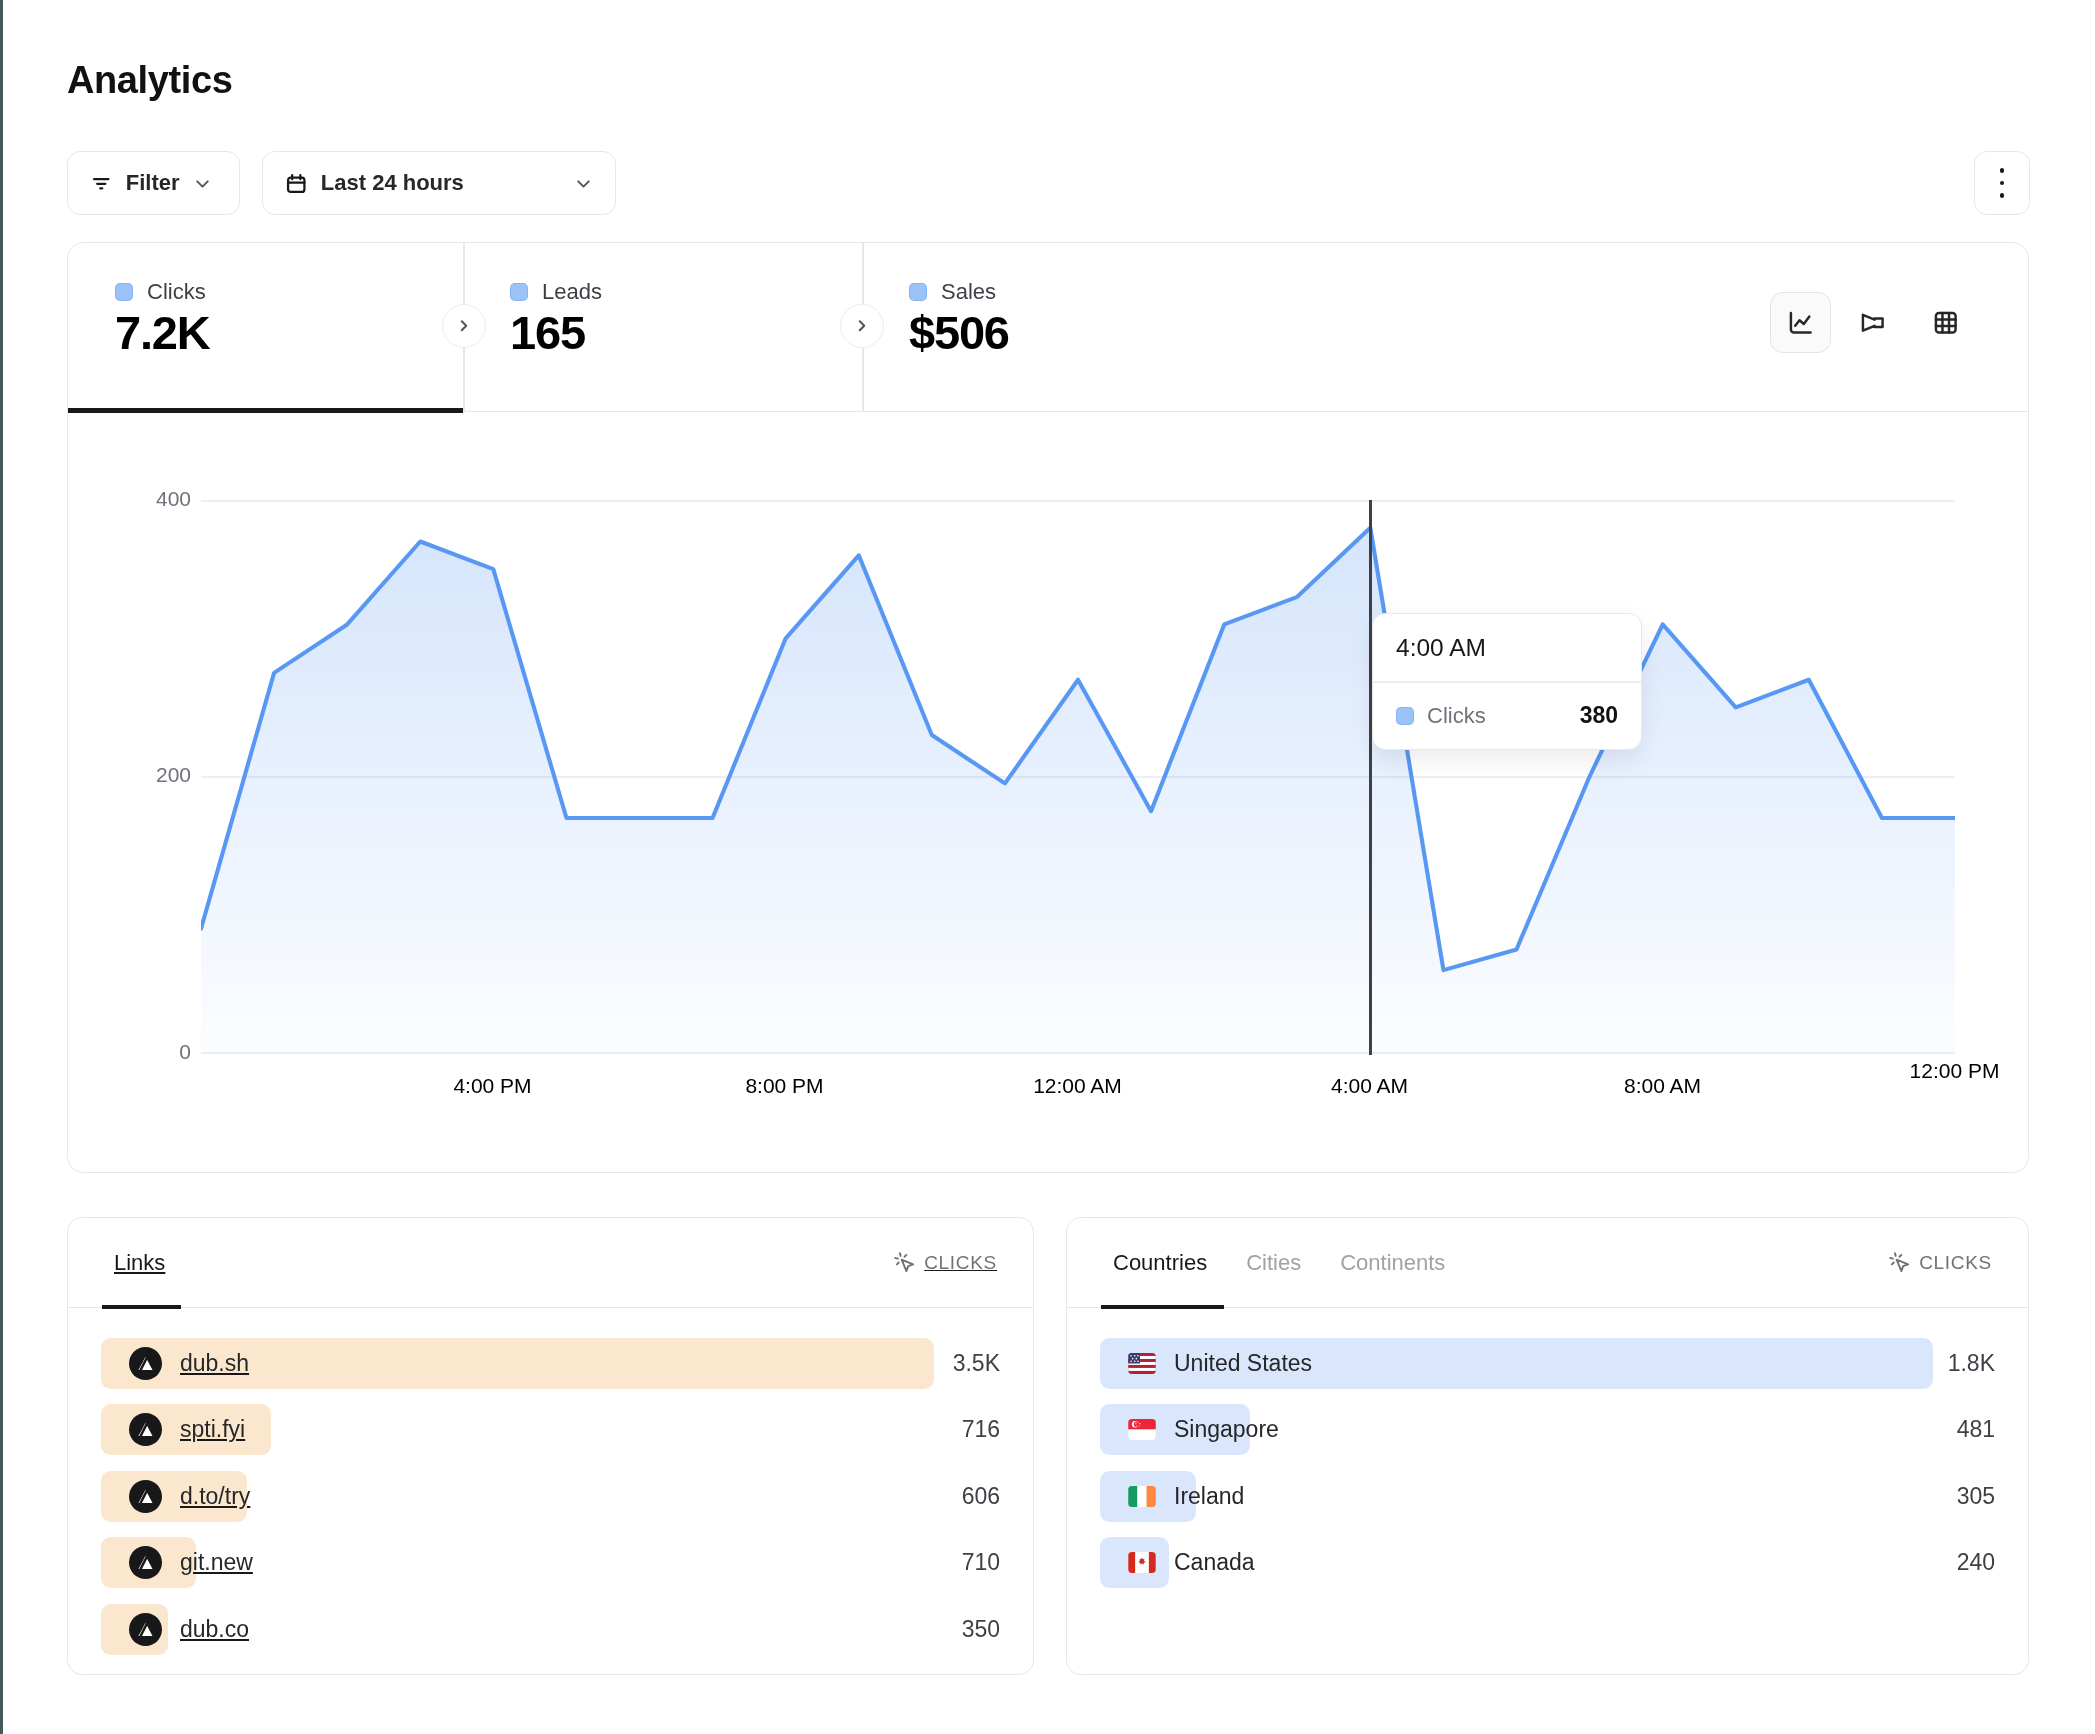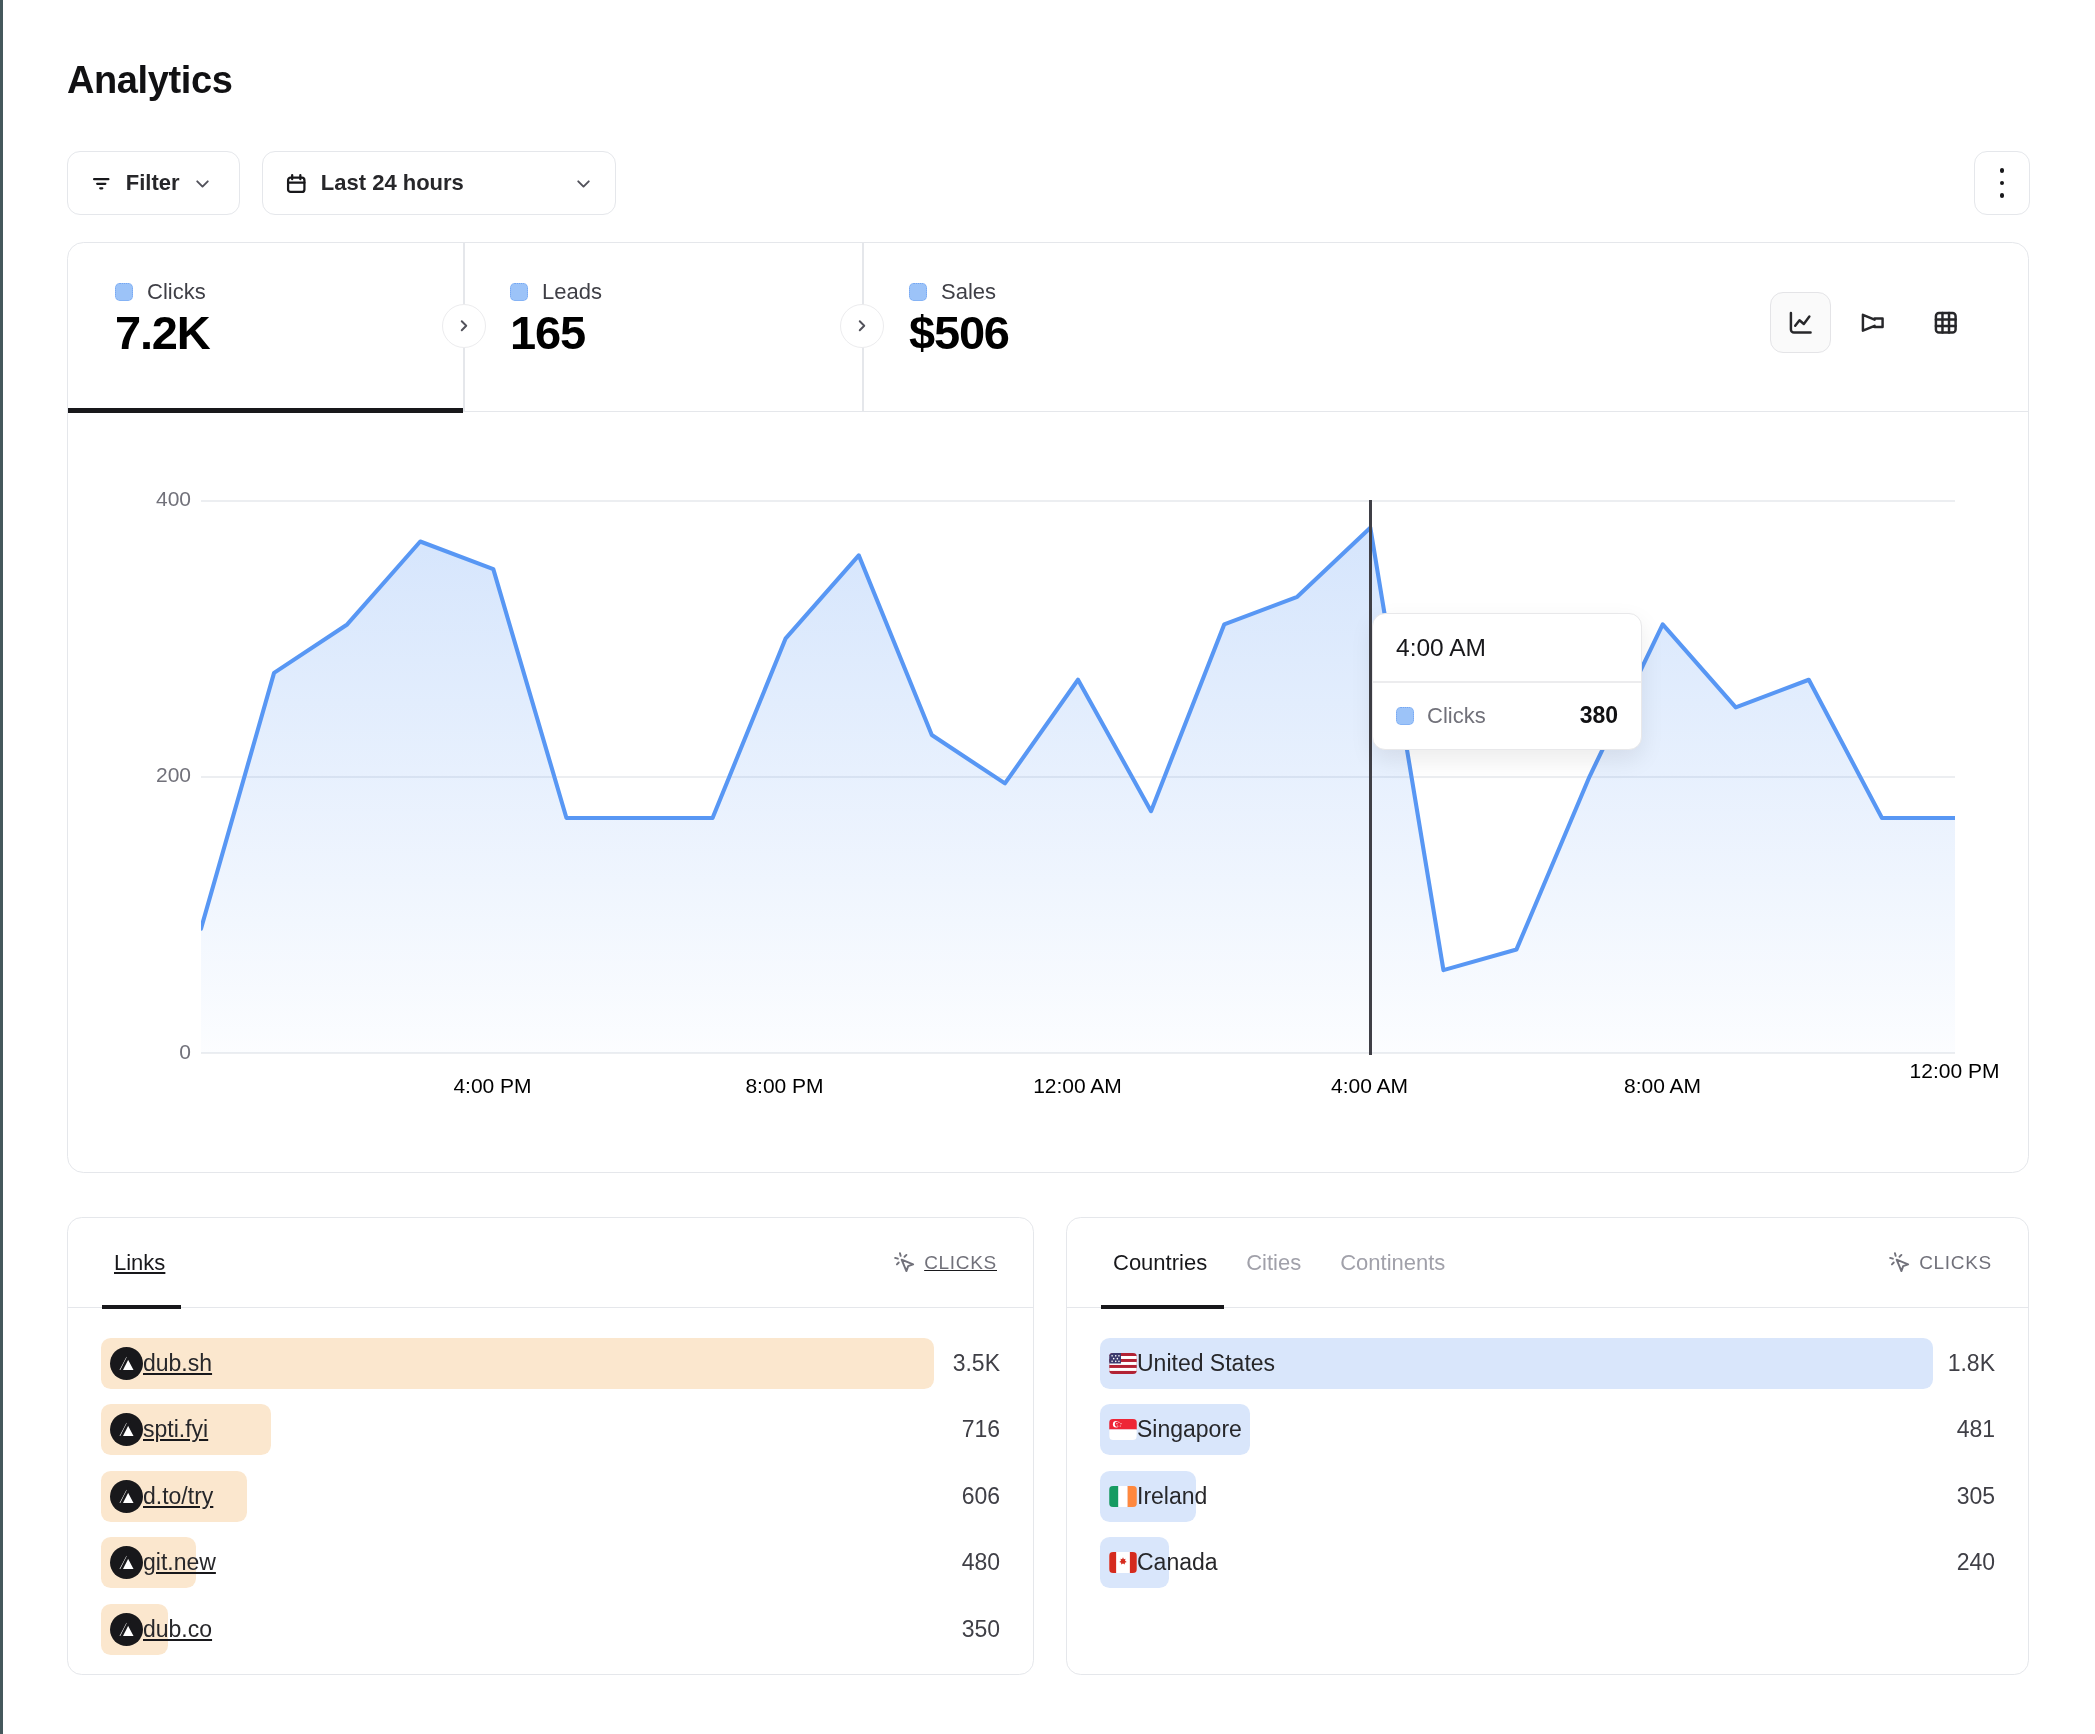--- a/index.html
+++ b/index.html
@@ -72,21 +72,21 @@
   .list-header { position:relative; height:90px; border-bottom:1.6px solid #e5e7eb; display:flex; align-items:center; padding:0 36px 0 46px; }
   .list-tabs { display:flex; gap:39px; }
   .list-tab { font-size:22px; font-weight:500; color:#a1a1aa; cursor:pointer; }
   .list-tab.active { color:#18181b; }
   .tab-underline { position:absolute; left:34px; bottom:-1.6px; height:4.1px; background:#18181b; }
   .metric-head { margin-left:auto; display:flex; align-items:center; gap:8.2px; cursor:pointer; }
   .metric-label { font-size:19px; font-weight:500; letter-spacing:0.7px; color:#71717a; }
   .rows { padding-top:29.5px; }
   .row { position:relative; height:51px; margin:0 33px 15.5px 33px; cursor:pointer; }
   .row-bar { position:absolute; left:0; top:0; height:51px; border-radius:9.8px; }
-  .row-content { position:relative; z-index:1; height:100%; display:flex; align-items:center; padding-left:9px; }
+  .row-content { position:relative; z-index:1; height:100%; display:flex; align-items:center; gap:18px; padding-left:28px; }
   .row-label { font-size:23px; color:#27272a; }
   .row-value { position:absolute; z-index:1; right:0; top:0; height:100%; display:flex; align-items:center; font-size:23px; color:#3f3f46; }
   .flag-wrap { width:28px; height:21px; border-radius:4.1px; overflow:hidden; box-shadow:0 0 0 0.8px rgba(0,0,0,.06) inset; }
 </style>
 </head>
 <body>
 
 <div class="accent-strip"></div>
 
 <h1 class="page-title">Analytics</h1>
@@ -293,21 +293,21 @@
         <div class="row-content">
           <span>
             <svg class="ic" width="33" height="33" viewBox="0 0 24 24">
               <circle cx="12" cy="12" r="12" fill="#18181b"></circle>
               <path d="M12 7 17.1 16.8 H6.9 Z" fill="#ffffff"></path>
               <line x1="8" y1="17.6" x2="14.2" y2="5.4" stroke="#18181b" stroke-width="1.8"></line>
             </svg>
           </span>
           <span class="row-label">git.new</span>
         </div>
-        <span class="row-value">480</span>
+        <span class="row-value">710</span>
       </div>
       <div class="row">
         <div class="row-bar" style="background: rgb(251, 231, 206); width: 67px;"></div>
         <div class="row-content">
           <span>
             <svg class="ic" width="33" height="33" viewBox="0 0 24 24">
               <circle cx="12" cy="12" r="12" fill="#18181b"></circle>
               <path d="M12 7 17.1 16.8 H6.9 Z" fill="#ffffff"></path>
               <line x1="8" y1="17.6" x2="14.2" y2="5.4" stroke="#18181b" stroke-width="1.8"></line>
             </svg>

